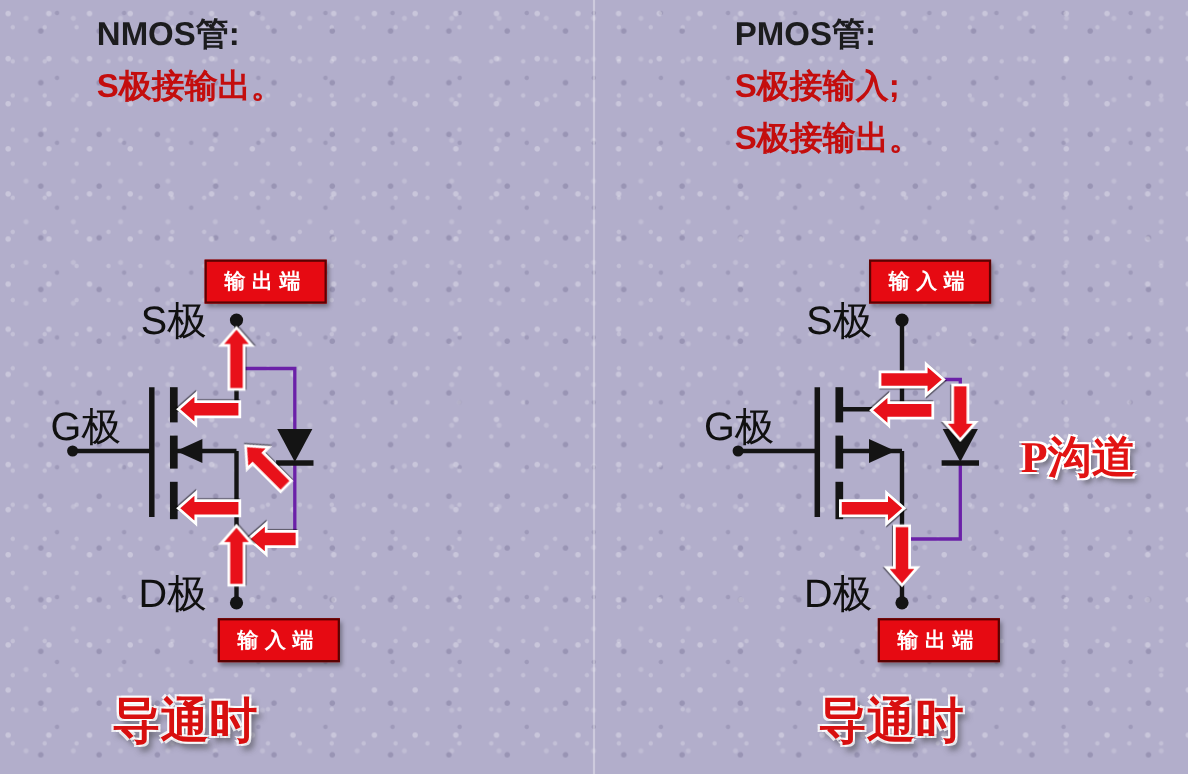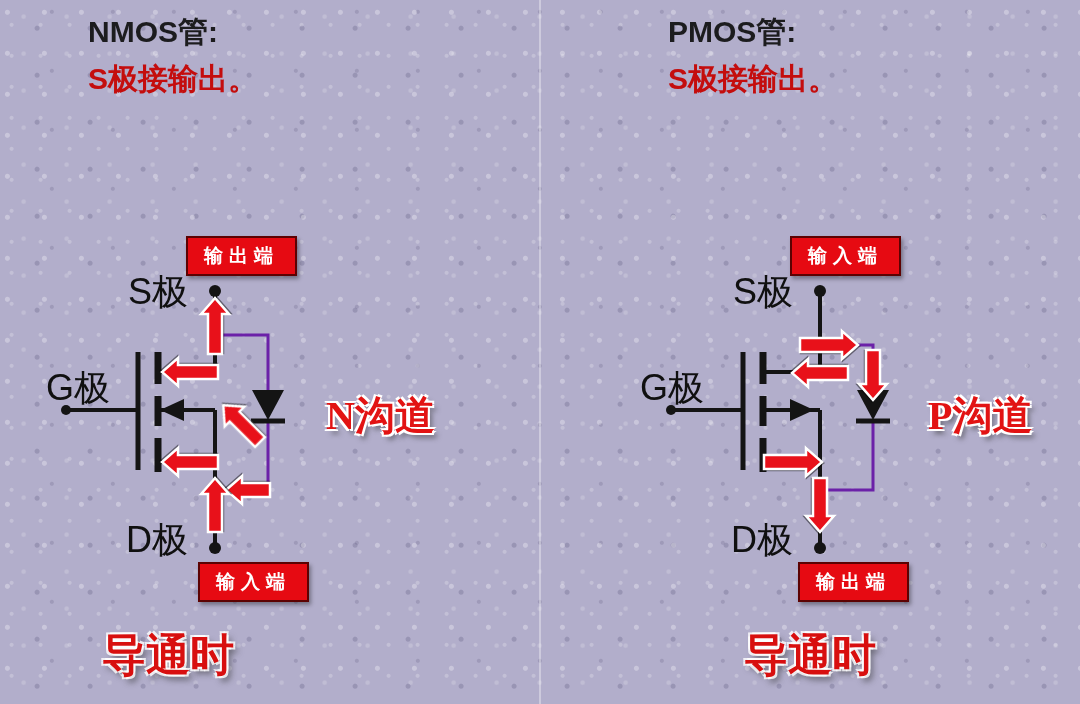--- a/index.html
+++ b/index.html
@@ -158,25 +158,25 @@
     <div class="hdr-red">S极接输出。</div>
   </div>
 
   <div class="term-box" style="left:186px; top:236px;">输出端</div>
   <div class="term-box" style="left:198px; top:562px;">输入端</div>
 
   <div class="term-label" style="left:128px; top:268px;">S极</div>
   <div class="term-label" style="left:46px; top:364px;">G极</div>
   <div class="term-label" style="left:126px; top:516px;">D极</div>
 
-  <div class="channel-label" style="left:326px; top:388px;">N沟道</div>
   <div class="state-label" style="left:102px; top:626px;">导通时</div>
 
   <div class="header" style="left:668px; top:8px;">
     <div class="hdr-title">PMOS管:</div>
+    <div class="hdr-red">S极接输入;</div>
     <div class="hdr-red">S极接输出。</div>
   </div>
 
   <div class="term-box" style="left:790px; top:236px;">输入端</div>
   <div class="term-box" style="left:798px; top:562px;">输出端</div>
 
   <div class="term-label" style="left:733px; top:268px;">S极</div>
   <div class="term-label" style="left:640px; top:364px;">G极</div>
   <div class="term-label" style="left:731px; top:516px;">D极</div>
 

